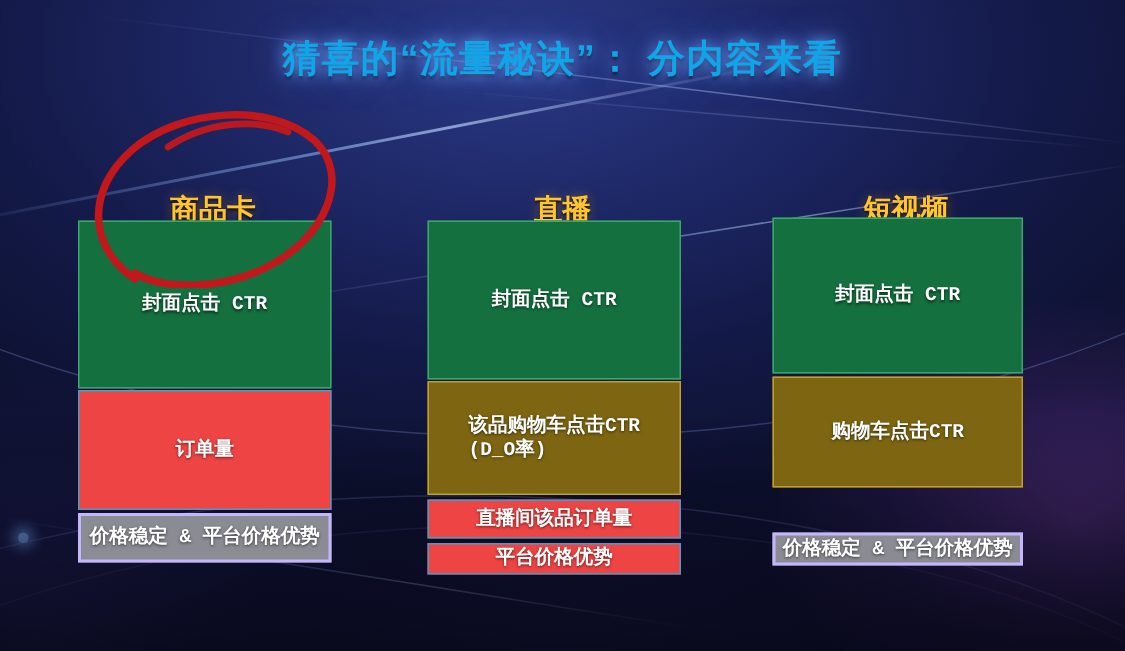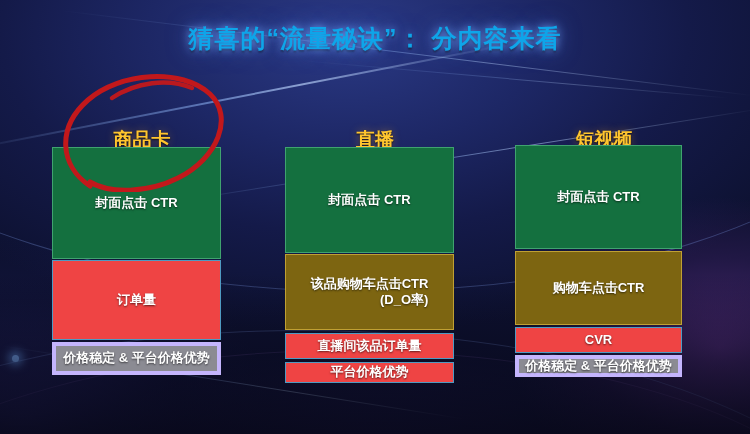--- a/index.html
+++ b/index.html
@@ -85,45 +85,46 @@
     color: #ffc52e;
     text-shadow: 0 1px 2px rgba(0,0,0,0.75), 0 0 8px rgba(255,170,30,0.35);
     white-space: nowrap;
   }
   .box {
     position: absolute;
     left: 0; right: 11px;
     display: flex;
     align-items: center;
     justify-content: center;
-    text-align: right;
+    text-align: left;
     color: #ffffff;
     font-weight: bold;
     box-sizing: border-box;
     line-height: 1.25;
     text-shadow: 0 1px 2px rgba(0,0,0,0.6);
+    font-family: Liberation Mono, monospace;
   }
   .box.green {
     background: #14703f;
     border: 1px solid #3fa36f;
     font-size: 13px;
   }
   .box.olive {
     background: #7d6511;
     border: 1px solid #c0a033;
     font-size: 13px;
   }
   .box.blue {
     background: #ef4444;
     border: 1px solid #4f9ac2;
     font-size: 13px;
   }
   .box.gray {
     background: #8b8b93;
-    border: 4px solid #c4b5fd;
+    border: 2px solid #c4b5fd;
     font-size: 13px;
     color: #ffffff;
   }
   .box .sub { display: block; font-weight: bold; }
 
   
   .red-circle {
     position: absolute;
     left: 52px;
     top: 62px;
@@ -189,23 +190,20 @@
   </div>
 
   <div class="col" style="left:515px; top:112px; width:178px; height:266px;">
     <div class="col-head">短视频</div>
     <div class="box green" style="top:33px; height:104px;">
       <span>封面点击 CTR</span>
     </div>
     <div class="box olive" style="top:139px; height:74px;">
       <span>购物车点击CTR</span>
     </div>
-    <div class="box blue" style="top:215px; height:26px;">
-      <span>CVR</span>
-    </div>
     <div class="box gray" style="top:243px; height:22px;">
       <span>价格稳定 &amp; 平台价格优势</span>
     </div>
   </div>
 
   <svg class="red-circle" viewBox="0 0 180 130" xmlns="http://www.w3.org/2000/svg">
     <path d="M 38 124 C 8 104, 4 66, 36 38 C 68 10, 130 6, 158 32 C 182 55, 166 96, 126 116 C 96 131, 58 132, 38 120" fill="none" stroke="#c2181b" stroke-width="5" stroke-linecap="round"></path>
     <path d="M 60 36 C 84 20, 116 16, 140 26" fill="none" stroke="#c2181b" stroke-width="4.5" stroke-linecap="round" opacity="0.95"></path>
   </svg>
 

